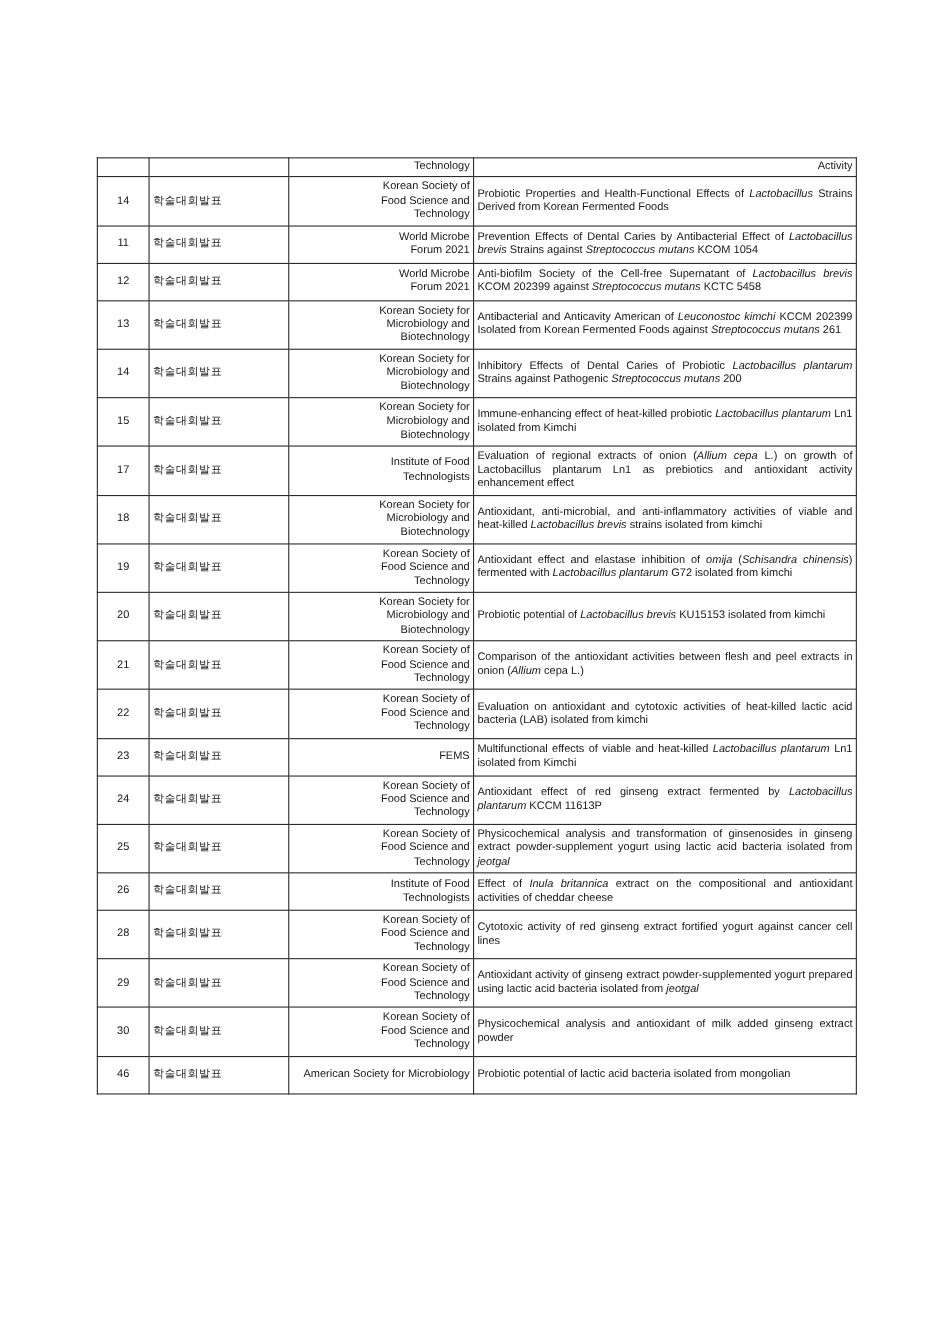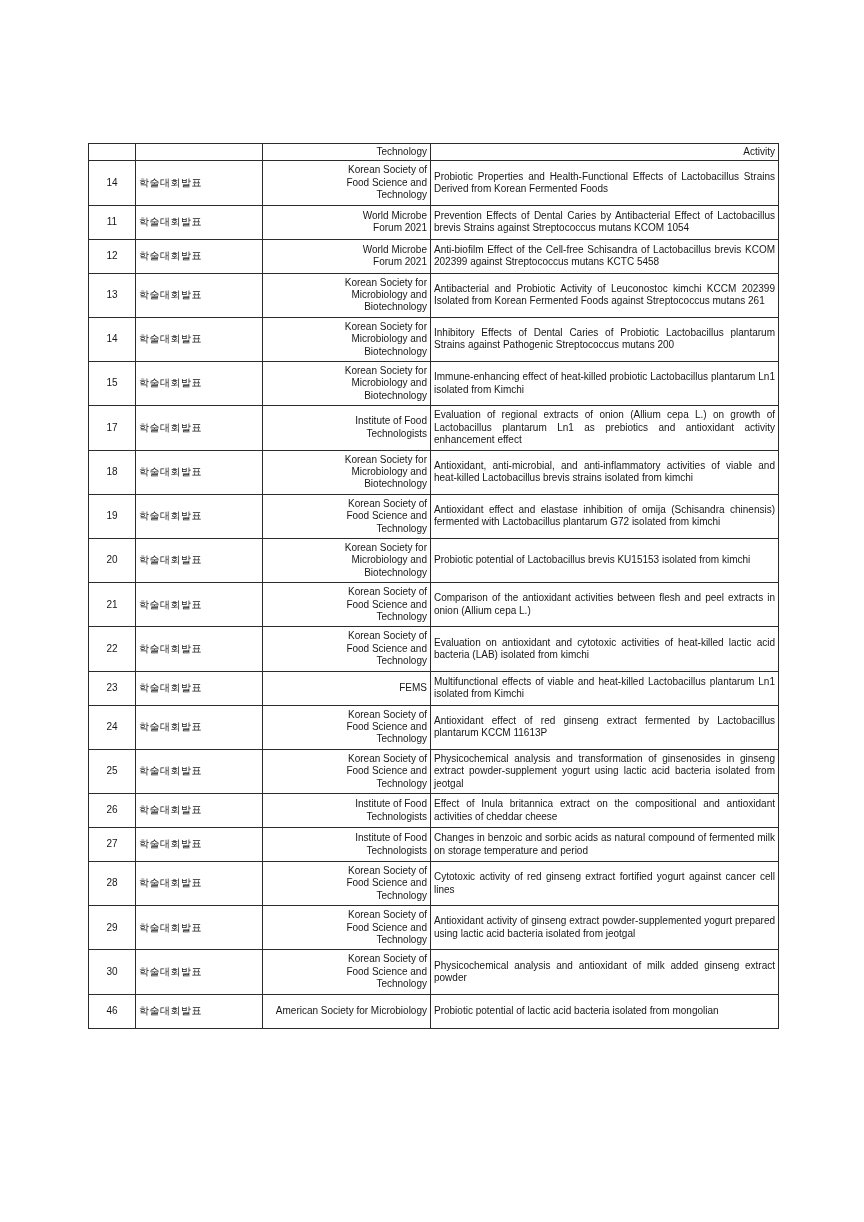--- a/index.html
+++ b/index.html
@@ -19,21 +19,21 @@
     overflow:hidden;
   }
   tr.data-row td{height:27px;}           
   tr.cont-row td{height:auto;padding:2px 3px;}
   .cell-no{text-align:center;}
   .cell-cat{letter-spacing:0.5px;}
   .cell-org{text-align:right;white-space:pre-line;}
   .cell-act{text-align:justify;}
   .cont-row .cell-org{white-space:normal;}
   .cont-row .cell-act{text-align:right;}
-  .it{}
+  .it{font-style:italic;}
   col.c-no{width:47px;}
   col.c-cat{width:127px;}
   col.c-org{width:168px;}
   col.c-act{width:348px;}
 </style>
 </head>
 <body>
 
 <table class="doc-table">
   <colgroup>
@@ -62,29 +62,29 @@
         <td class="cell-cat">학술대회발표</td>
         <td class="cell-org">World Microbe
 Forum 2021</td>
         <td class="cell-act"><span>Prevention Effects of Dental Caries by Antibacterial Effect of </span><span class="it">Lactobacillus brevis</span><span> Strains against </span><span class="it">Streptococcus mutans</span><span> KCOM 1054</span></td>
       </tr>
       <tr class="data-row">
         <td class="cell-no">12</td>
         <td class="cell-cat">학술대회발표</td>
         <td class="cell-org">World Microbe
 Forum 2021</td>
-        <td class="cell-act"><span>Anti-biofilm Effect of the Cell-free Schisandra of </span><span class="it">Lactobacillus brevis</span><span> KCOM 202399 against </span><span class="it">Streptococcus mutans</span><span> KCTC 5458</span></td>
+        <td class="cell-act"><span>Anti-biofilm Society of the Cell-free Supernatant of </span><span class="it">Lactobacillus brevis</span><span> KCOM 202399 against </span><span class="it">Streptococcus mutans</span><span> KCTC 5458</span></td>
       </tr>
       <tr class="data-row">
         <td class="cell-no">13</td>
         <td class="cell-cat">학술대회발표</td>
         <td class="cell-org">Korean Society for
 Microbiology and
 Biotechnology</td>
-        <td class="cell-act"><span>Antibacterial and Probiotic Activity of </span><span class="it">Leuconostoc kimchi</span><span> KCCM 202399 Isolated from Korean Fermented Foods against </span><span class="it">Streptococcus mutans</span><span> 261</span></td>
+        <td class="cell-act"><span>Antibacterial and Anticavity American of </span><span class="it">Leuconostoc kimchi</span><span> KCCM 202399 Isolated from Korean Fermented Foods against </span><span class="it">Streptococcus mutans</span><span> 261</span></td>
       </tr>
       <tr class="data-row">
         <td class="cell-no">14</td>
         <td class="cell-cat">학술대회발표</td>
         <td class="cell-org">Korean Society for
 Microbiology and
 Biotechnology</td>
         <td class="cell-act"><span>Inhibitory Effects of Dental Caries of Probiotic </span><span class="it">Lactobacillus plantarum</span><span> Strains against Pathogenic </span><span class="it">Streptococcus mutans</span><span> 200</span></td>
       </tr>
       <tr class="data-row">
@@ -163,27 +163,20 @@
 Food Science and
 Technology</td>
         <td class="cell-act"><span>Physicochemical analysis and transformation of ginsenosides in ginseng extract powder-supplement yogurt using lactic acid bacteria isolated from </span><span class="it">jeotgal</span></td>
       </tr>
       <tr class="data-row">
         <td class="cell-no">26</td>
         <td class="cell-cat">학술대회발표</td>
         <td class="cell-org">Institute of Food
 Technologists</td>
         <td class="cell-act"><span>Effect of </span><span class="it">Inula britannica</span><span> extract on the compositional and antioxidant activities of cheddar cheese</span></td>
-      </tr>
-      <tr class="data-row">
-        <td class="cell-no">27</td>
-        <td class="cell-cat">학술대회발표</td>
-        <td class="cell-org">Institute of Food
-Technologists</td>
-        <td class="cell-act"><span>Changes in benzoic and sorbic acids as natural compound of fermented milk on storage temperature and period</span></td>
       </tr>
       <tr class="data-row">
         <td class="cell-no">28</td>
         <td class="cell-cat">학술대회발표</td>
         <td class="cell-org">Korean Society of
 Food Science and
 Technology</td>
         <td class="cell-act"><span>Cytotoxic activity of red ginseng extract fortified yogurt against cancer cell lines</span></td>
       </tr>
       <tr class="data-row">

